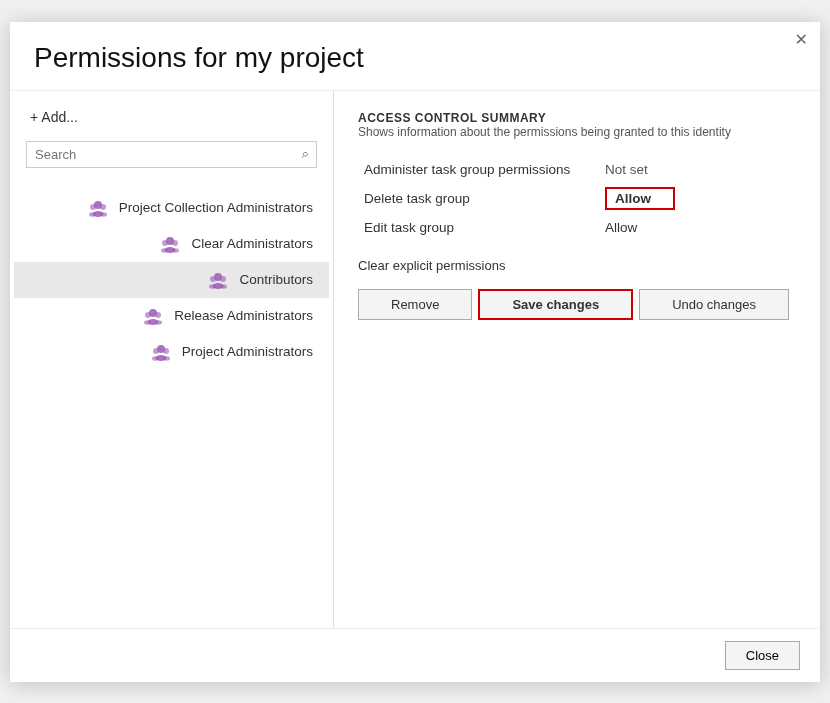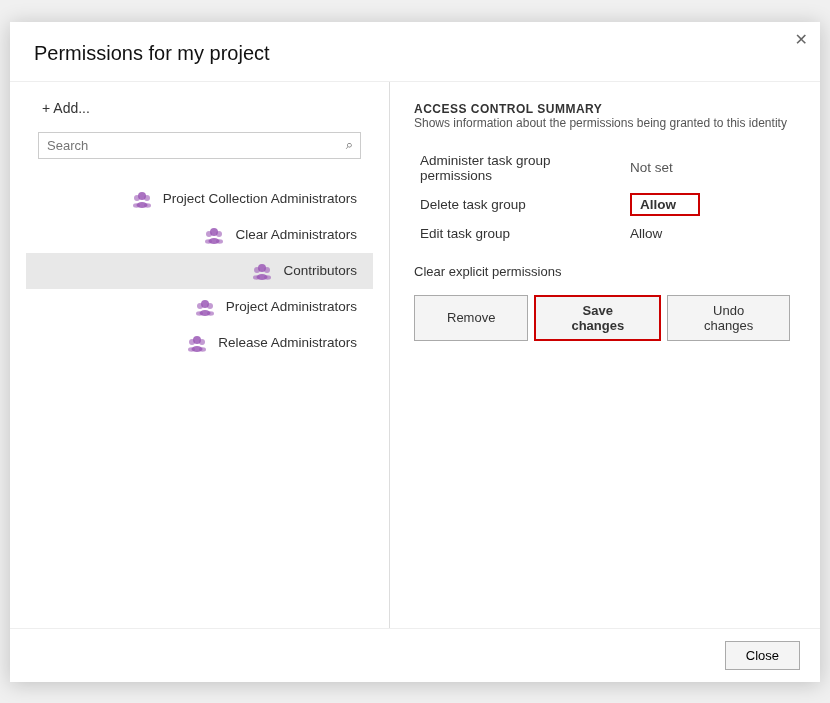--- a/index.html
+++ b/index.html
@@ -28,34 +28,34 @@
       top: 10px;
       right: 12px;
       background: none;
       border: none;
       font-size: 16px;
       cursor: pointer;
       color: #666;
       line-height: 1;
     }
     .dialog-title {
-      font-size: 20px;
+      font-size: 28px;
       font-weight: 300;
       padding: 20px 24px 16px;
       color: #111;
     }
     .dialog-body {
       display: flex;
       flex: 1;
       border-top: 1px solid #eee;
     }
     .left-panel {
-      width: 380px;
+      width: 324px;
       border-right: 1px solid #ddd;
-      padding: 12px 16px;
+      padding: 12px 4px;
       flex-shrink: 0;
     }
     .add-button {
       display: flex;
       align-items: center;
       gap: 6px;
       padding: 6px 16px;
       background: none;
       border: none;
       cursor: pointer;
@@ -237,32 +237,32 @@
         </li>
         <li class="group-item">
           <svg class="group-icon" viewBox="0 0 22 22">
             <circle cx="11" cy="8" r="4" fill="#9b59b6" opacity="0.85"></circle>
             <circle cx="6" cy="10" r="3" fill="#9b59b6" opacity="0.6"></circle>
             <circle cx="16" cy="10" r="3" fill="#9b59b6" opacity="0.6"></circle>
             <ellipse cx="11" cy="17" rx="5.5" ry="3" fill="#9b59b6" opacity="0.85"></ellipse>
             <ellipse cx="5.5" cy="17.5" rx="3.5" ry="2.2" fill="#9b59b6" opacity="0.6"></ellipse>
             <ellipse cx="16.5" cy="17.5" rx="3.5" ry="2.2" fill="#9b59b6" opacity="0.6"></ellipse>
           </svg>
+          <span class="group-label">Release Administrators</span>
+        </li>
+        <li class="group-item">
+          <svg class="group-icon" viewBox="0 0 22 22">
+            <circle cx="11" cy="8" r="4" fill="#9b59b6" opacity="0.85"></circle>
+            <circle cx="6" cy="10" r="3" fill="#9b59b6" opacity="0.6"></circle>
+            <circle cx="16" cy="10" r="3" fill="#9b59b6" opacity="0.6"></circle>
+            <ellipse cx="11" cy="17" rx="5.5" ry="3" fill="#9b59b6" opacity="0.85"></ellipse>
+            <ellipse cx="5.5" cy="17.5" rx="3.5" ry="2.2" fill="#9b59b6" opacity="0.6"></ellipse>
+            <ellipse cx="16.5" cy="17.5" rx="3.5" ry="2.2" fill="#9b59b6" opacity="0.6"></ellipse>
+          </svg>
           <span class="group-label">Project Administrators</span>
-        </li>
-        <li class="group-item">
-          <svg class="group-icon" viewBox="0 0 22 22">
-            <circle cx="11" cy="8" r="4" fill="#9b59b6" opacity="0.85"></circle>
-            <circle cx="6" cy="10" r="3" fill="#9b59b6" opacity="0.6"></circle>
-            <circle cx="16" cy="10" r="3" fill="#9b59b6" opacity="0.6"></circle>
-            <ellipse cx="11" cy="17" rx="5.5" ry="3" fill="#9b59b6" opacity="0.85"></ellipse>
-            <ellipse cx="5.5" cy="17.5" rx="3.5" ry="2.2" fill="#9b59b6" opacity="0.6"></ellipse>
-            <ellipse cx="16.5" cy="17.5" rx="3.5" ry="2.2" fill="#9b59b6" opacity="0.6"></ellipse>
-          </svg>
-          <span class="group-label">Release Administrators</span>
         </li>
       </ul>
     </div>
 
     <div class="right-panel">
       <div class="section-title">ACCESS CONTROL SUMMARY</div>
       <div class="section-subtitle">Shows information about the permissions being granted to this identity</div>
       <table class="permissions-table">
         <tbody>
           <tr>

